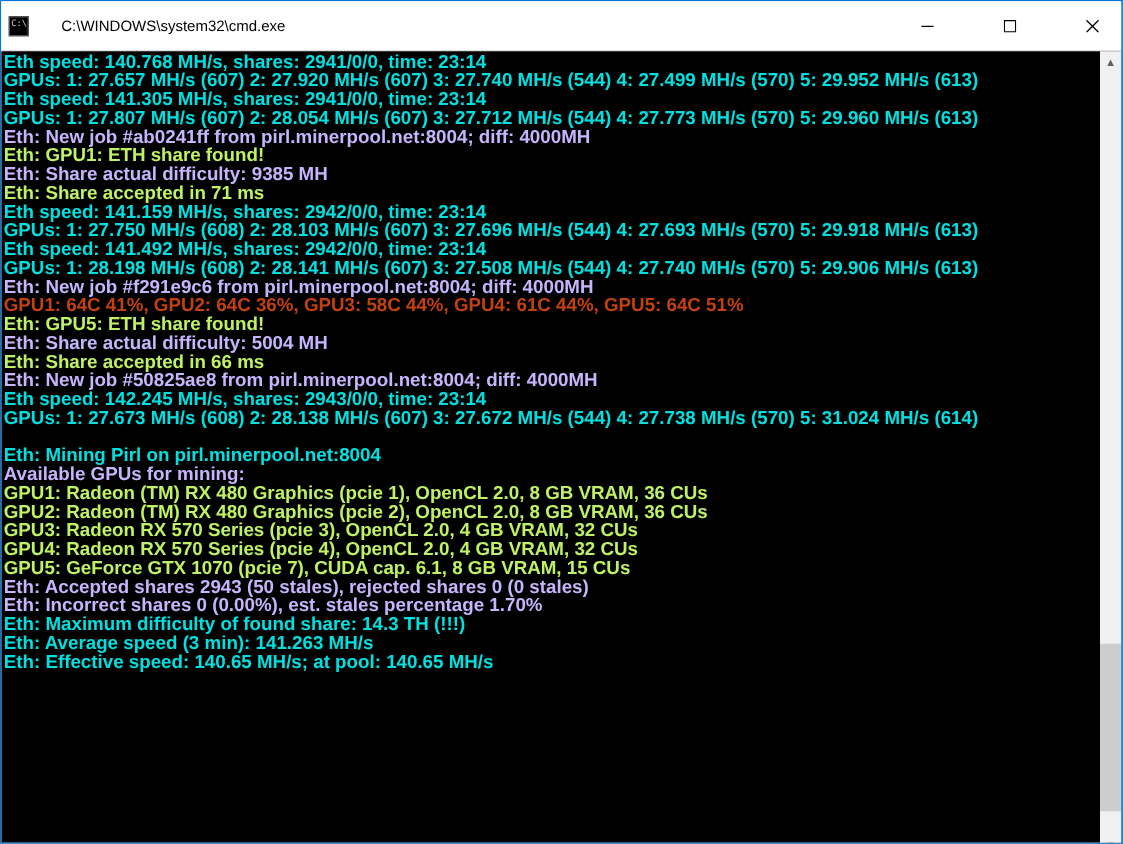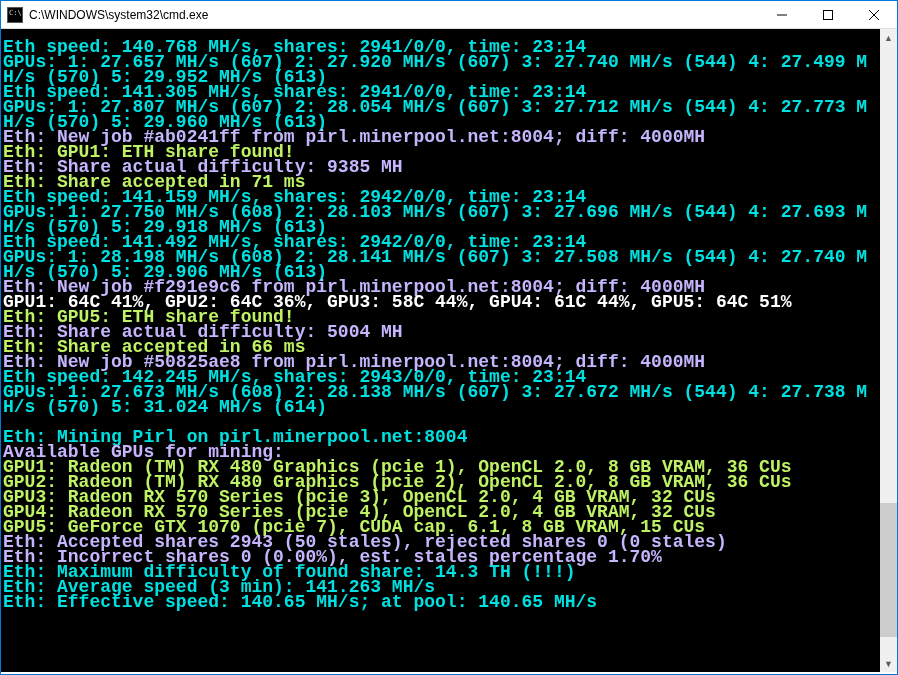--- a/index.html
+++ b/index.html
@@ -5,25 +5,26 @@
   * { margin: 0; padding: 0; box-sizing: border-box; }
   body {
     font-family: "Segoe UI", Tahoma, sans-serif;
     background: #fff;
     width: 898px;
     height: 675px;
     overflow: hidden;
     border: 1px solid #0078d7;
   }
   .titlebar {
-    height: 28px;
+    height: 40px;
     background: #fff;
     display: flex;
     align-items: center;
     border-bottom: 1px solid #ddd;
+    gap: 20px;
   }
   .title-icon {
     width: 16px;
     height: 16px;
     margin: 0 6px;
     background: #000;
     border: 1px solid #555;
     display: inline-block;
     position: relative;
   }
@@ -54,28 +55,28 @@
     border: none;
   }
   .win-btn svg { stroke: #000; fill: none; }
   .console {
     background: #000;
     height: calc(100% - 30px);
     position: relative;
     overflow: hidden;
   }
   .console-inner {
-    font-family: Liberation Mono, monospace;
-    font-size: 18px;
+    font-family: Liberation Sans, sans-serif;
+    font-size: 15px;
     line-height: 15px;
     font-weight: bold;
     color: #00e0e0;
     white-space: pre-wrap;
     word-break: break-all;
-    padding: 11px 2px;
+    padding: 1px 2px;
     width: calc(100% - 17px);
   }
   .scrollbar {
     position: absolute;
     right: 0; top: 0; bottom: 0;
     width: 17px;
     background: #f0f0f0;
     display: flex;
     flex-direction: column;
   }
@@ -90,21 +91,21 @@
   .sb-thumb {
     position: absolute;
     left: 0; right: 0;
     top: 75%;
     height: 22%;
     background: #cdcdcd;
   }
   .c-cyan   { color: #00e0e0; }
   .c-white  { color: #c4b5fd; }
   .c-green  { color: #bef264; }
-  .c-mag    { color: #ffffff; }
+  .c-mag    { color: #c2410c; }
 </style>
 </head>
 <body>
 
 <div class="titlebar">
   <span class="title-icon"></span>
   <span class="title-text">C:\WINDOWS\system32\cmd.exe</span>
   <button class="win-btn">
     <svg width="10" height="10">
         <line x1="0" y1="5" x2="10" y2="5" stroke-width="1"></line>

